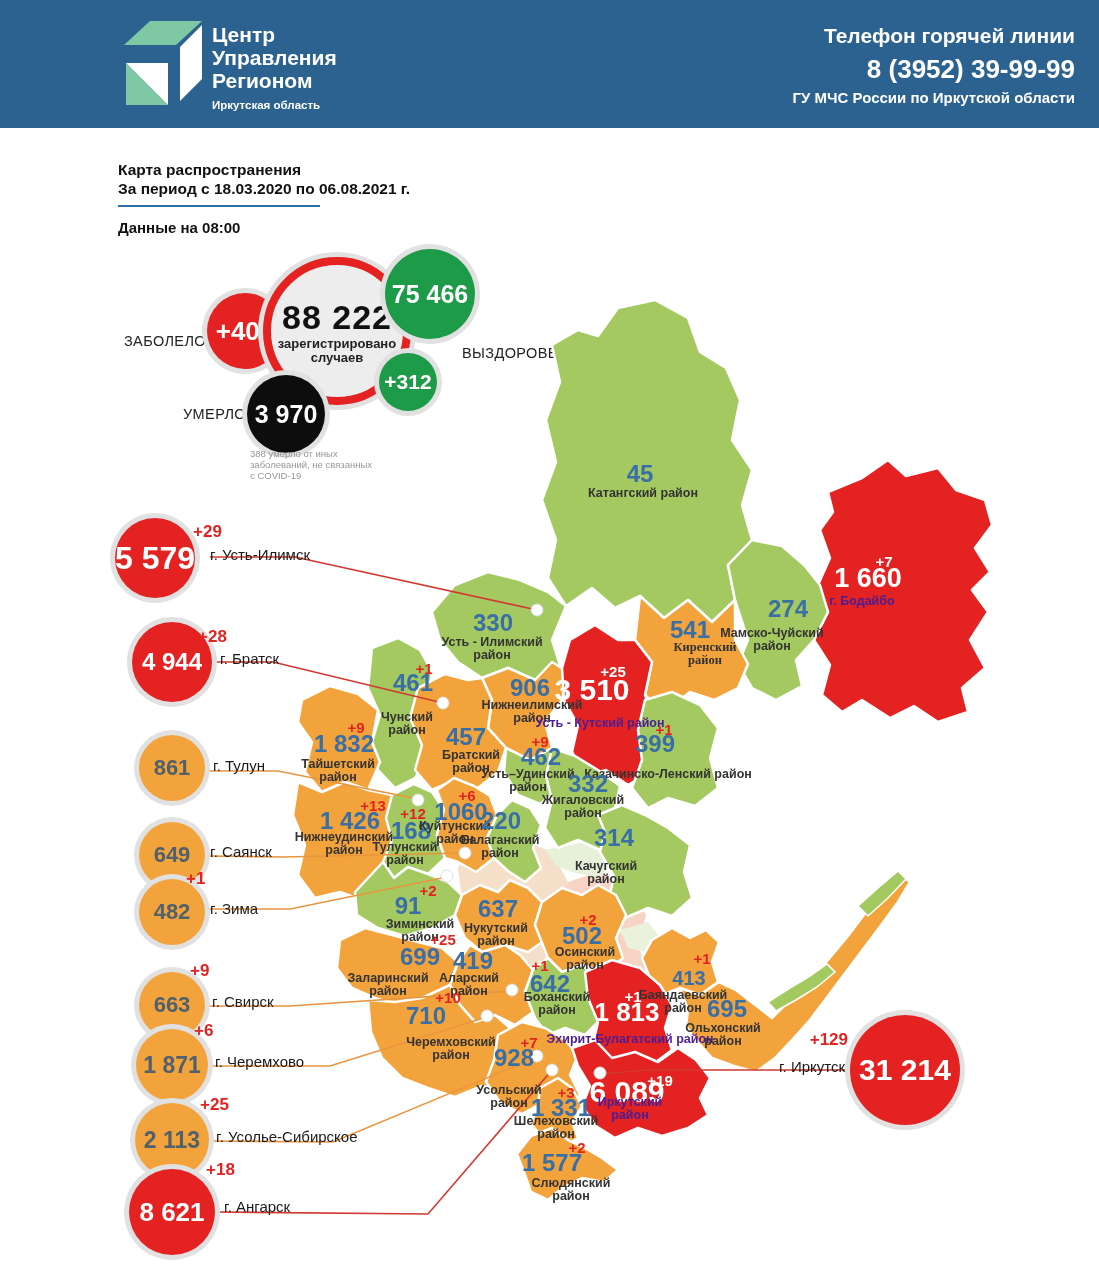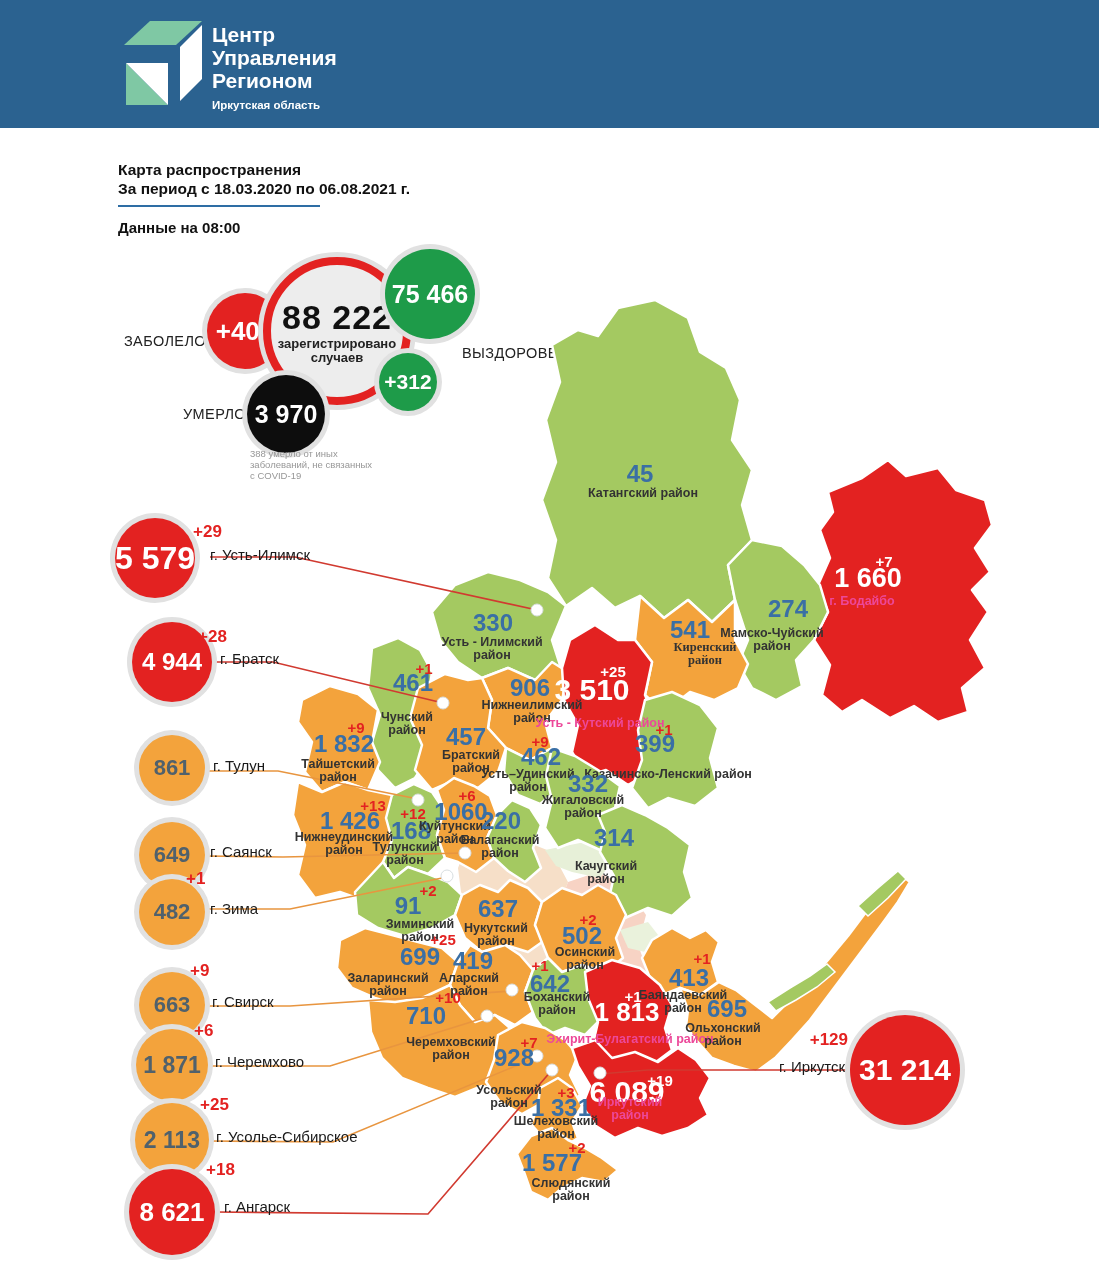--- a/index.html
+++ b/index.html
@@ -33,21 +33,21 @@
   .sc-main .cap{font-size:13px;font-weight:bold;line-height:14px;color:#222;}
   .stat-label{position:absolute;font-size:14.5px;color:#222;letter-spacing:.4px;}
   .died-note{position:absolute;left:250px;top:448px;font-size:9.5px;line-height:11px;color:#979797;}
   
   #map-svg{position:absolute;left:0;top:0;}
   .region-value{position:absolute;transform:translate(-50%,-50%);font-weight:bold;color:#3A6FA5;white-space:nowrap;}
   .region-value.on-red{color:#fff;}
   .region-delta{position:absolute;transform:translate(-50%,-50%);font-weight:bold;font-size:15px;color:#E32221;white-space:nowrap;}
   .region-delta.on-red{color:#fff;}
   .region-name{position:absolute;transform:translate(-50%,-50%);font-weight:bold;font-size:12.5px;line-height:13px;color:#333;text-align:center;}
-  .region-name.on-red{color:#ec4899;}
+  .region-name.on-red{color:#4c1d95;}
   .city-circle{position:absolute;border-radius:50%;transform:translate(-50%,-50%);display:flex;align-items:center;justify-content:center;
     font-weight:bold;box-shadow:0 0 0 5px #E1E1E1;white-space:nowrap;}
   .city-circle.red{background:#E32221;color:#fff;}
   .city-circle.orange{background:#F3A33C;color:#50616C;}
   .city-delta{position:absolute;font-weight:bold;font-size:17px;color:#E32221;white-space:nowrap;}
   .city-label{position:absolute;font-size:15px;color:#1A1A1A;white-space:nowrap;}
 </style>
 </head>
 <body>
 
@@ -58,20 +58,25 @@
       <polygon points="62,34 84,12 84,66 62,88" fill="#ffffff"></polygon>
       <polygon points="8,92 8,50 50,92" fill="#7FC8A4"></polygon>
       <polygon points="8,50 50,50 50,92" fill="#ffffff"></polygon>
     </svg>
   </div>
   <div class="logo-text">
     <div class="logo-title">Центр</div>
     <div class="logo-title">Управления</div>
     <div class="logo-title">Регионом</div>
     <div class="logo-sub">Иркутская область</div>
+  </div>
+  <div class="hotline">
+    <div class="hot1">Телефон горячей линии</div>
+    <div class="hot2">8 (3952) 39-99-99</div>
+    <div class="hot3">ГУ МЧС России по Иркутской области</div>
   </div>
 </div>
 
 <div class="title-block">
   <div class="title-line">Карта распространения</div>
   <div class="title-line">За период с 18.03.2020 по 06.08.2021 г.</div>
   <div class="title-rule"></div>
   <div class="data-asof">Данные на 08:00</div>
 </div>
 
@@ -221,21 +226,21 @@
     <div class="region-delta" style="left: 588px; top: 919px;">+2</div>
     <div class="region-name" style="left: 585px; top: 959px; width: 75px;">Осинский район</div>
     <div class="region-value" style="left: 420px; top: 957px; font-size: 24px;">699</div>
     <div class="region-delta" style="left: 443px; top: 939px;">+25</div>
     <div class="region-name" style="left: 388px; top: 985px; width: 110px;">Заларинский район</div>
     <div class="region-value" style="left: 473px; top: 961px; font-size: 24px;">419</div>
     <div class="region-name" style="left: 469px; top: 985px; width: 85px;">Аларский район</div>
     <div class="region-value" style="left: 550px; top: 984px; font-size: 24px;">642</div>
     <div class="region-delta" style="left: 540px; top: 965px;">+1</div>
     <div class="region-name" style="left: 557px; top: 1004px; width: 90px;">Боханский район</div>
-    <div class="region-value" style="left: 689px; top: 978px; font-size: 24px;">413</div>
+    <div class="region-value" style="left: 689px; top: 978px; font-size: 20px;">413</div>
     <div class="region-delta" style="left: 702px; top: 958px;">+1</div>
     <div class="region-name" style="left: 683px; top: 1002px; width: 120px;">Баяндаевский район</div>
     <div class="region-value on-red" style="left: 627px; top: 1012px; font-size: 26px;">1 813</div>
     <div class="region-delta on-red" style="left: 633px; top: 996px;">+1</div>
     <div class="region-name on-red" style="left: 630px; top: 1039px; width: 175px;">Эхирит-Булагатский район</div>
     <div class="region-value" style="left: 727px; top: 1009px; font-size: 24px;">695</div>
     <div class="region-name" style="left: 723px; top: 1035px; width: 95px;">Ольхонский район</div>
     <div class="region-value" style="left: 426px; top: 1016px; font-size: 24px;">710</div>
     <div class="region-delta" style="left: 448px; top: 997px;">+10</div>
     <div class="region-name" style="left: 451px; top: 1049px; width: 125px;">Черемховский район</div>

